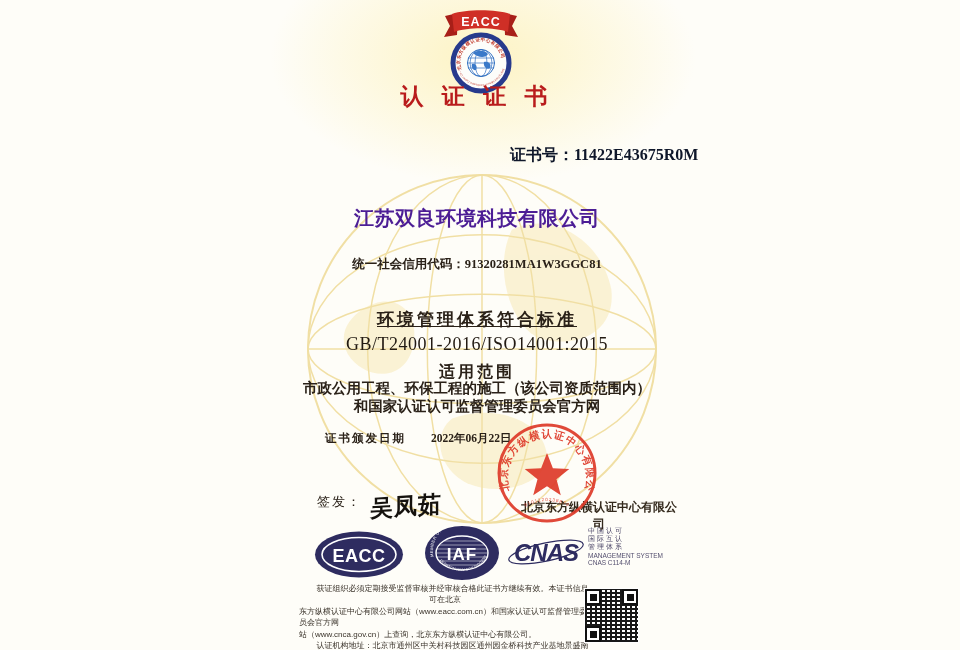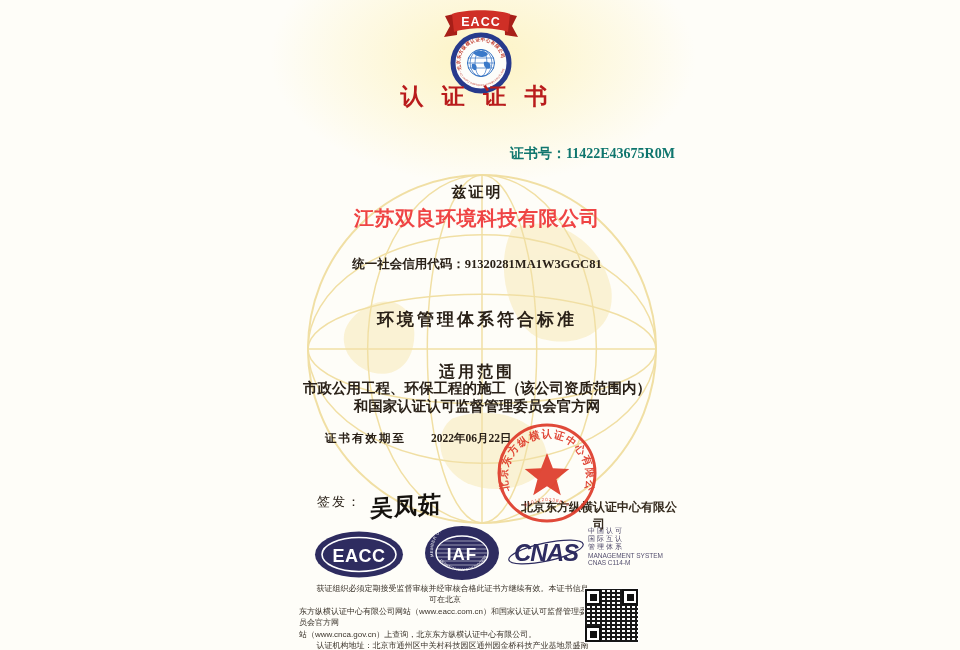--- a/index.html
+++ b/index.html
@@ -7,28 +7,28 @@
         font-family:"Liberation Sans",sans-serif;color:#2a2118;}
   .abs{position:absolute;}
   .center-col{left:277px;width:400px;text-align:center;}
   
   .wash-top{left:268px;top:-70px;width:430px;height:255px;
     background:radial-gradient(ellipse at center,rgba(252,238,168,.65) 0%,rgba(252,238,168,0) 70%);}
   .globe-wm{left:303px;top:170px;width:358px;height:358px;opacity:.5;}
   
   .emblem{left:442px;top:5px;width:78px;height:90px;}
   .cert-title{top:81px;font-size:23px;font-weight:bold;letter-spacing:6px;color:#b91c1c;}
-  .certno{left:510px;top:145px;font-size:14px;font-weight:bold;color:#0f766e;}
+  .certno{left:510px;top:145px;font-size:16px;font-weight:bold;color:#0f172a;}
   .certno .val{font-family:"Liberation Serif",serif;font-weight:bold;}
   .statement{top:183px;font-size:15px;font-weight:bold;letter-spacing:2px;}
-  .company{top:205px;font-size:20px;font-weight:bold;letter-spacing:.5px;color:#ef4444;}
+  .company{top:205px;font-size:20px;font-weight:bold;letter-spacing:.5px;color:#4c1d95;}
   .credit{top:256px;font-size:12.5px;font-weight:bold;}
   .credit .val{font-family:"Liberation Serif",serif;font-weight:bold;}
   .addr{left:368px;top:269px;font-size:12.5px;font-weight:bold;line-height:17px;text-align:left;}
-  .std-head{top:308px;font-size:17px;font-weight:bold;letter-spacing:3px;}
+  .std-head{top:308px;font-size:17px;font-weight:bold;letter-spacing:3px;text-decoration:underline;}
   .std-code{top:334px;font-size:18px;font-family:"Liberation Serif",serif;letter-spacing:.5px;color:#221a12;}
   .scope-head{top:362px;font-size:16px;font-weight:bold;letter-spacing:3px;}
   .scope{top:380px;font-size:14.5px;font-weight:bold;line-height:17.5px;}
   .dates{left:325px;top:431px;font-family:"Liberation Serif",serif;font-size:11.5px;
          font-weight:bold;line-height:15.5px;text-align:left;}
   .dates .lbl{letter-spacing:2px;display:inline-block;width:88px;margin-right:18px;}
   .signrow{left:317px;top:491px;text-align:left;}
   .signrow .lbl{font-size:13px;font-weight:normal;letter-spacing:2px;vertical-align:8px;}
   .signature{display:inline-block;font-size:23px;font-weight:bold;margin-left:8px;
              transform:rotate(-4deg) skewX(-4deg);color:#15120e;letter-spacing:1px;}
@@ -110,38 +110,38 @@
     <path d="M10,8 C24,3 54,3 68,8 L66,26 C52,21 26,21 12,26 Z" fill="#cf2f26"></path>
     <text x="39" y="19.5" text-anchor="middle" font-size="12.5" font-weight="bold" fill="#ffffff" letter-spacing="1">EACC</text>
   </svg>
 
   <div class="abs center-col cert-title">认 证 证 书</div>
 
   <div class="abs certno">
     <span>证书号：</span><span class="val">11422E43675R0M</span>
   </div>
 
-  <div class="abs center-col statement">兹证明</div>
   <div class="abs center-col company">江苏双良环境科技有限公司</div>
 
   <div class="abs center-col credit">
     <span>统一社会信用代码：</span><span class="val">91320281MA1W3GGC81</span>
   </div>
 
 
   <div class="abs center-col std-head">环境管理体系符合标准</div>
+  <div class="abs center-col std-code">GB/T24001-2016/ISO14001:2015</div>
   <div class="abs center-col scope-head">适用范围</div>
 
   <div class="abs center-col scope">
     <div>市政公用工程、环保工程的施工（该公司资质范围内）</div>
     <div>和国家认证认可监督管理委员会官方网</div>
   </div>
 
   <div class="abs dates">
-    <div><span class="lbl">证书有效期至</span><span>2022年06月22日</span></div>
+    <div><span class="lbl">证书颁发日期</span><span>2022年06月22日</span></div>
   </div>
 
   <div class="abs signrow">
     <span class="lbl">签发：</span><span class="signature">吴凤茹</span>
   </div>
 
   <svg class="abs stamp" viewBox="0 0 104 104">
     <defs>
       <path id="stampArc" d="M 16,74 A 40 40 0 1 1 88,74"></path>
       <path id="stampSerial" d="M 26.7,88 A 44 44 0 0 1 77.3,88"></path>

